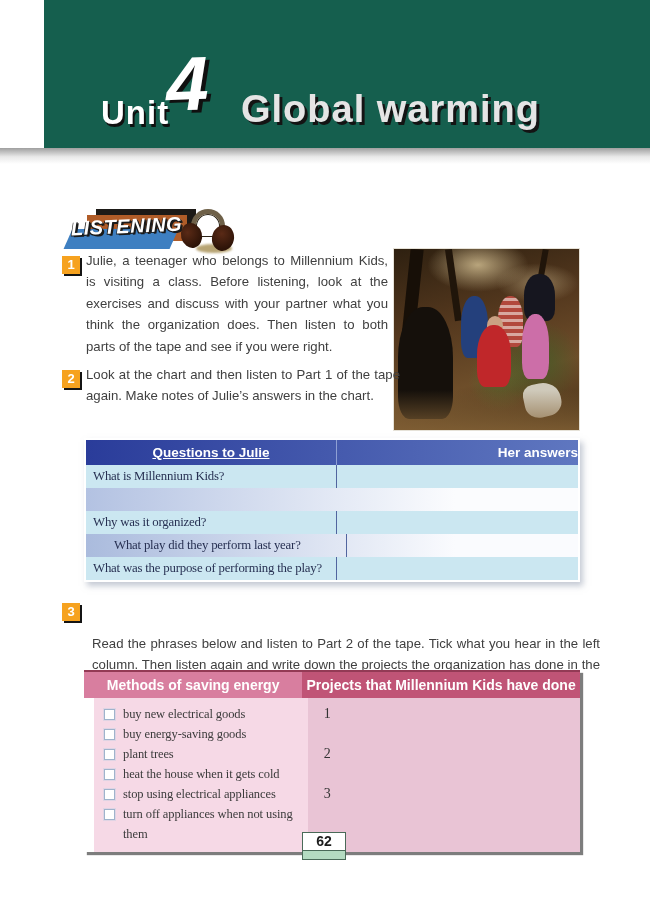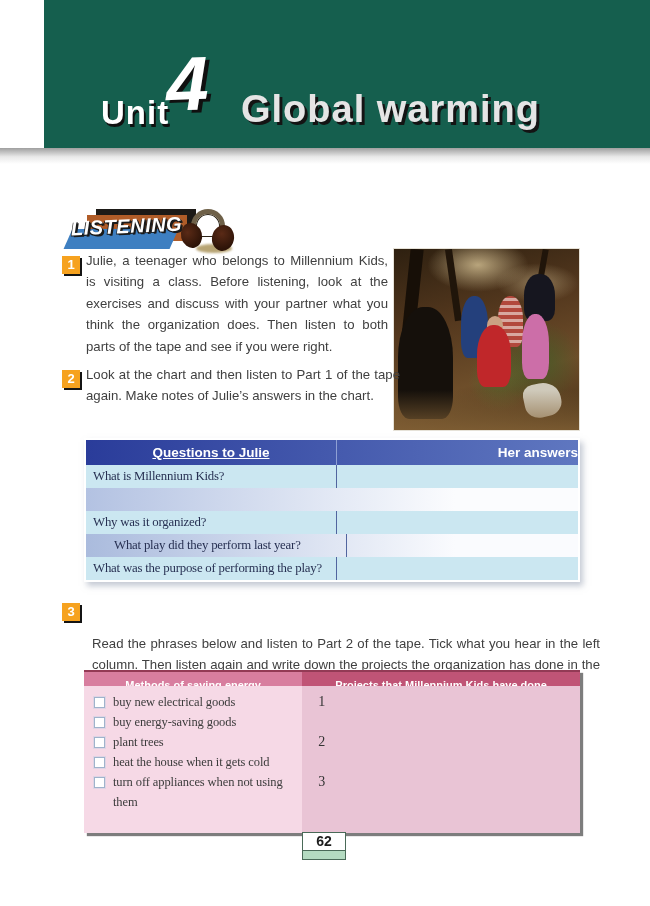--- a/index.html
+++ b/index.html
@@ -117,24 +117,24 @@
   .qt-row:nth-child(3) { background:linear-gradient(to right,#b3c2e2,#fbfcfe 75%); }
   .qt-row:nth-child(5) { background:linear-gradient(to right,#aabbdd,#fafbfe 75%);padding-left:21px; }
 
   
   .mtable {
     position:absolute; left:84px; top:670px; width:496px;
     border-top:2px solid #93germ;
     border-top:2px solid #933a55;
     box-shadow:3px 3px 1px #7d7d7d;
   }
-  .mt-header { display:flex; height:14px; color:#ffffff; font-size:11px; font-weight:bold; }
+  .mt-header { display:flex; height:26px; color:#ffffff; font-size:14px; font-weight:bold; }
   .mt-header .c1 { width:44%; background:#d87e9f; text-align:center; line-height:26px; }
   .mt-header .c2 { width:56%; background:#c05476; text-align:center; line-height:26px; }
-  .mt-body { display:flex; min-height:147px; }
+  .mt-body { display:flex; min-height:147px;margin-left:10px; }
   .mt-left { width:44%; background:#f6d9e6; padding:6px 4px 8px 10px; }
   .mt-right { width:56%; background:#e9c4d5; padding:6px 0 8px 16px; }
   .check-item {
     display:flex; align-items:flex-start; font-family:"Liberation Serif", serif;
     font-size:12.5px; color:#3b3b3b; line-height:20px; letter-spacing:-.1px;
   }
   .check-item .cb {
     flex:0 0 11px; width:11px; height:11px; margin:4.5px 8px 0 0;
     background:#ffffff; border:1px solid #9fb3cc; box-shadow:0 0 0 1px rgba(190,205,225,.4);
   }
@@ -249,20 +249,24 @@
           <span class="lbl">buy energy-saving goods</span>
         </div>
         <div class="check-item">
           <span class="cb"></span>
           <span class="lbl">plant trees</span>
         </div>
         <div class="check-item">
           <span class="cb"></span>
           <span class="lbl">heat the house when it gets cold</span>
         </div>
+        <div class="check-item">
+          <span class="cb"></span>
+          <span class="lbl">stop using electrical appliances</span>
+        </div>
         <div class="check-item wrap">
           <span class="cb"></span>
           <span class="lbl">turn off appliances when not using them</span>
         </div>
       </div>
       <div class="mt-right">
         <div class="proj-num">1</div>
         <div class="proj-num">2</div>
         <div class="proj-num">3</div>
       </div>

